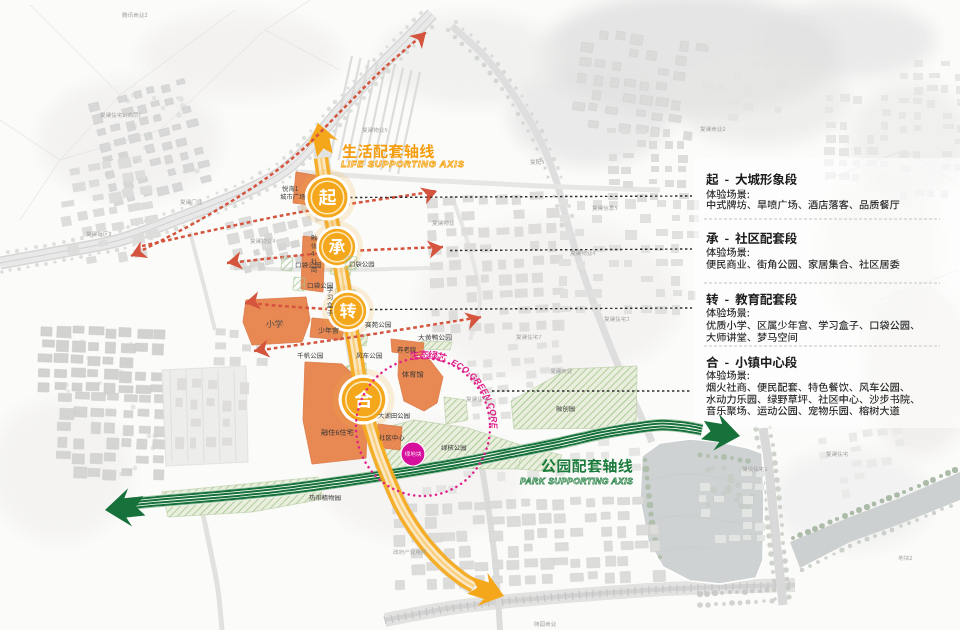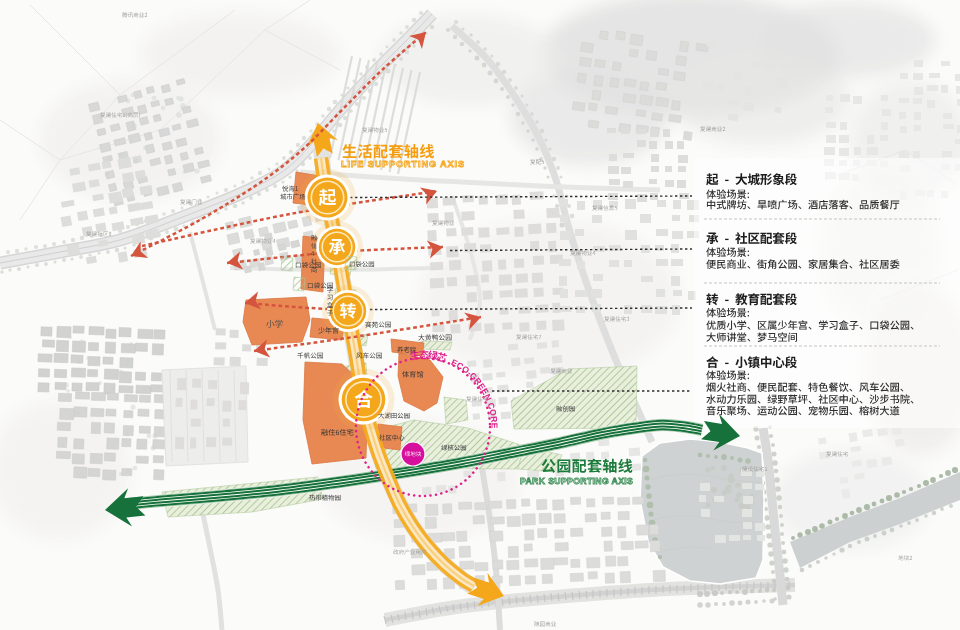--- a/index.html
+++ b/index.html
@@ -1,14 +1,14 @@
 <!DOCTYPE html>
 <html><head><meta charset="utf-8"><style>
 html,body{margin:0;padding:0;background:#fff;}
-#wrap{position:relative;width:960px;height:630px;overflow:hidden;font-family:"Liberation Sans",sans-serif;}
+#wrap{position:relative;width:960px;height:630px;overflow:hidden;font-family:"Liberation Sans",sans-serif;font-style:italic;}
 </style></head><body>
 <div id="wrap">
 <svg width="960" height="630" viewBox="0 0 960 630" xmlns="http://www.w3.org/2000/svg">
 <defs>
         <filter id="blur8" x="-50%" y="-50%" width="200%" height="200%">
           <feGaussianBlur stdDeviation="8"></feGaussianBlur>
         </filter>
         <pattern id="hatchg" width="5" height="5" patternTransform="rotate(45)" patternUnits="userSpaceOnUse">
           <rect width="5" height="5" fill="none"></rect>
           <line x1="0" y1="0" x2="0" y2="5" stroke="#9fc28a" stroke-width="1.6"></line>

